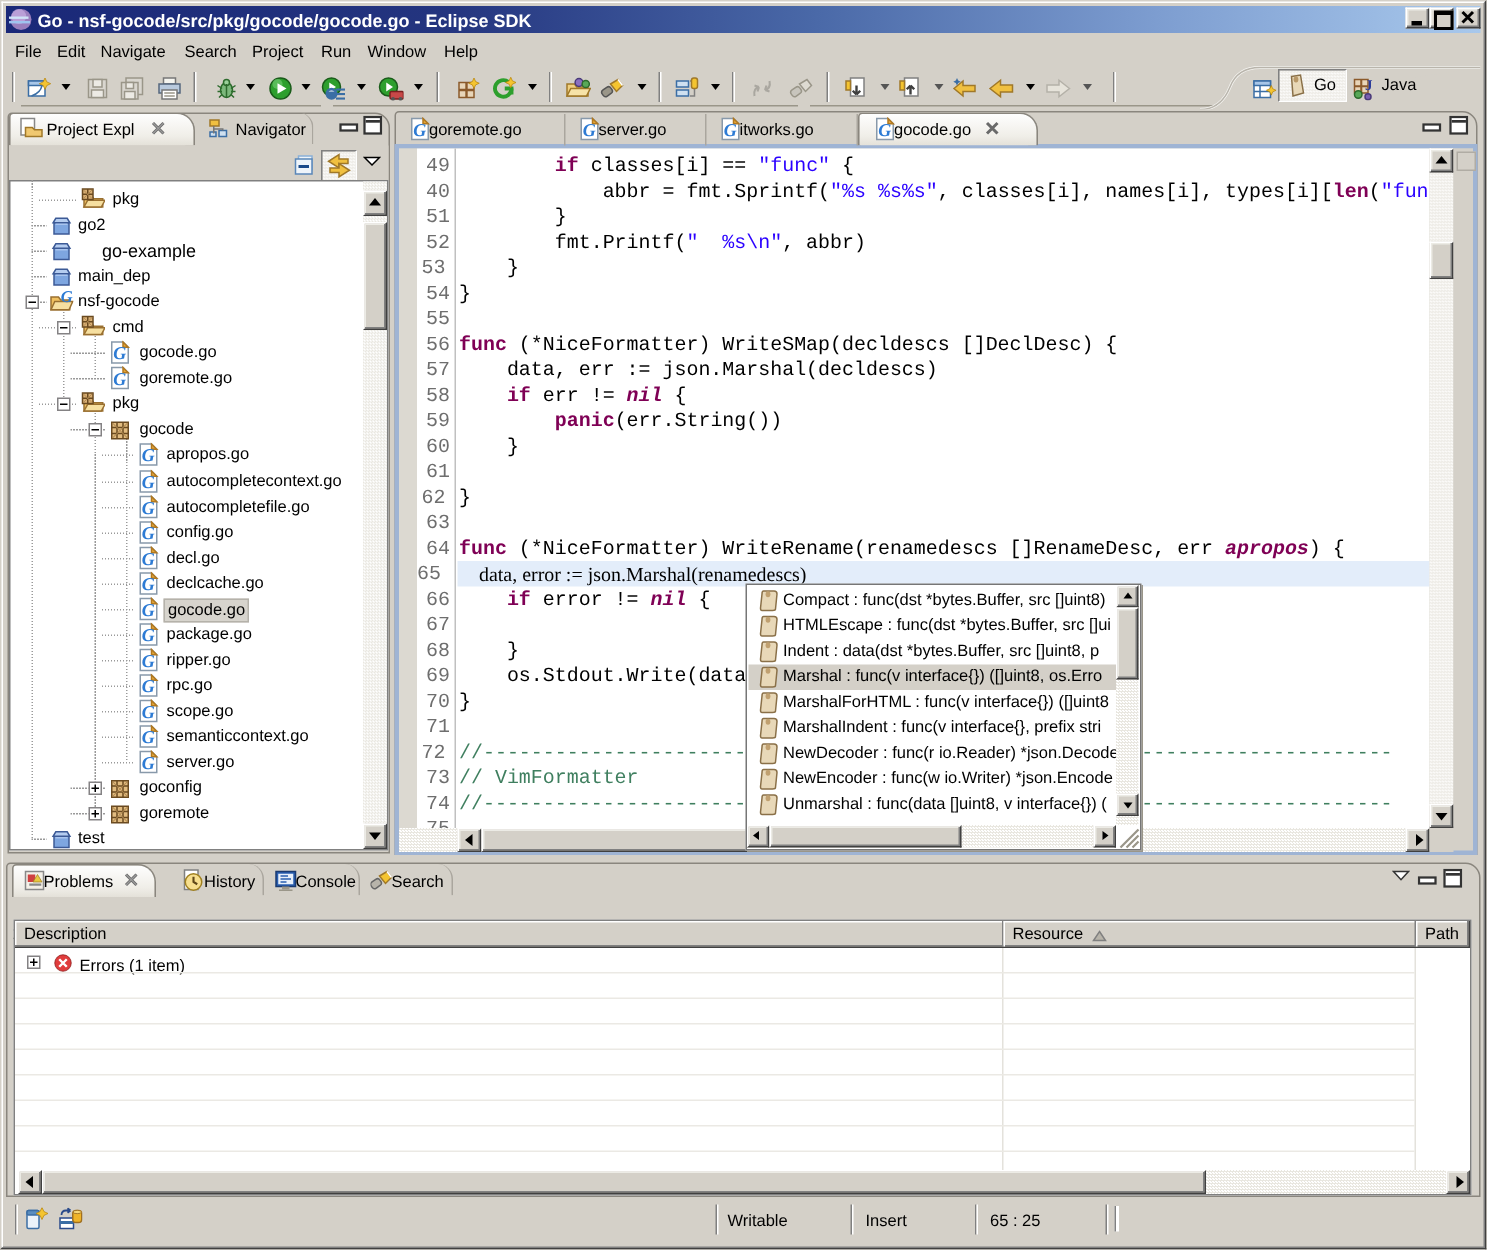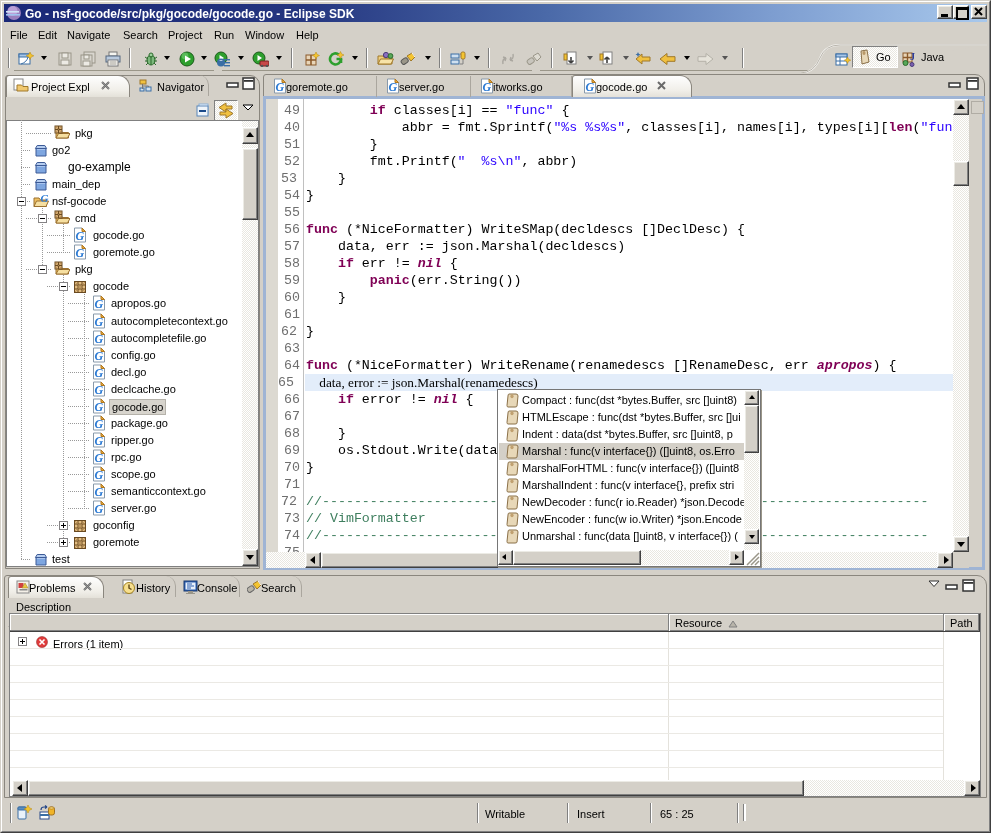--- a/index.html
+++ b/index.html
@@ -704,21 +704,21 @@
   </svg>
 <svg class="ab" style="left:962px;top:579px" width="13" height="13" viewBox="0 0 13 13">
     <rect x="1" y="1" width="11" height="11" fill="#fff" stroke="#333" stroke-width="1.5"></rect>
     <rect x="1.8" y="3" width="9.5" height="1.8" fill="#333"></rect>
   </svg>
 <div class="ab" style="left:8px;top:601px;font-size:11px;margin-top:16px;">1 error, 0 warnings, 0 others</div>
 <div class="ab" style="left:9px;top:613px;width:972px;height:184px;background:#fff;border:1px solid #808080;box-sizing:border-box;"></div>
 <div class="ab" style="left:10px;top:614px;width:970px;height:18px;background:#d4d0c8;
  border-right:1px solid #404040;border-bottom:1px solid #404040;box-sizing:border-box;
  box-shadow:inset -1px -1px 0 #808080,inset 1px 1px 0 #fff;"></div>
-<div class="ab" style="left:16px;top:601px;font-size:11px;">Description</div>
+<div class="ab" style="left:16px;top:617px;font-size:11px;">Description</div>
 <div class="ab" style="left:668px;top:614px;width:1px;height:17px;background:#808080;"></div>
 <div class="ab" style="left:669px;top:614px;width:1px;height:17px;background:#fff;"></div>
 <div class="ab" style="left:675px;top:617px;font-size:11px;">Resource</div>
 <svg class="ab" style="left:728px;top:620px" width="10" height="8" viewBox="0 0 10 8">
     <path d="M5 1 L9 7 H1z" fill="#b8b4aa" stroke="#808080"></path>
   </svg>
 <div class="ab" style="left:943px;top:614px;width:1px;height:17px;background:#808080;"></div>
 <div class="ab" style="left:944px;top:614px;width:1px;height:17px;background:#fff;"></div>
 <div class="ab" style="left:950px;top:617px;font-size:11px;">Path</div>
 <div class="ab" style="left:668px;top:632px;width:1px;height:148px;background:#e4e2dc;"></div>

